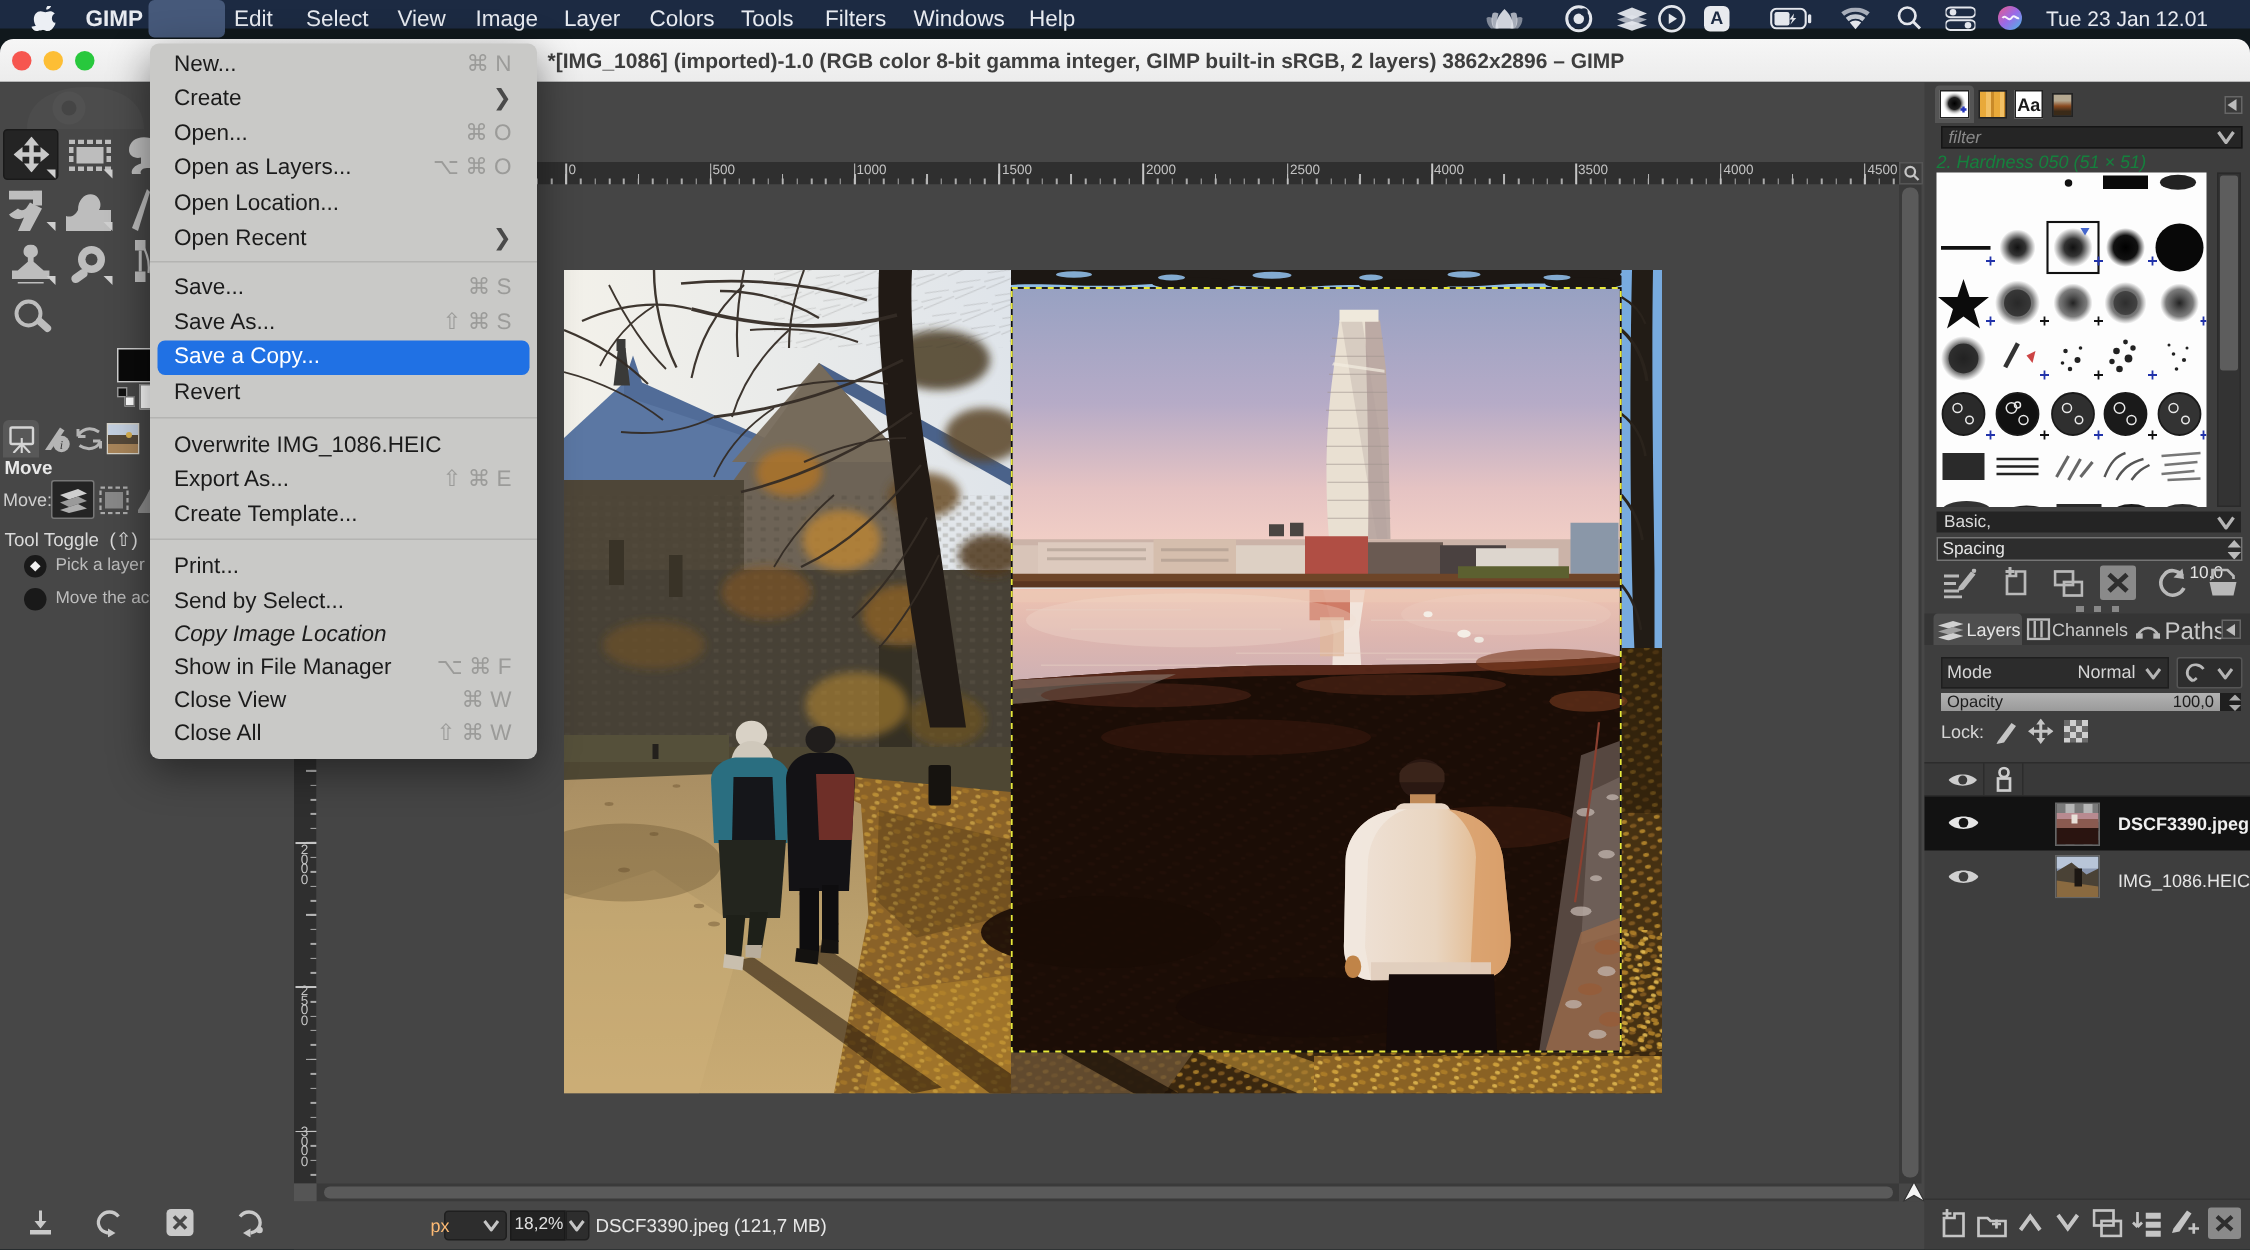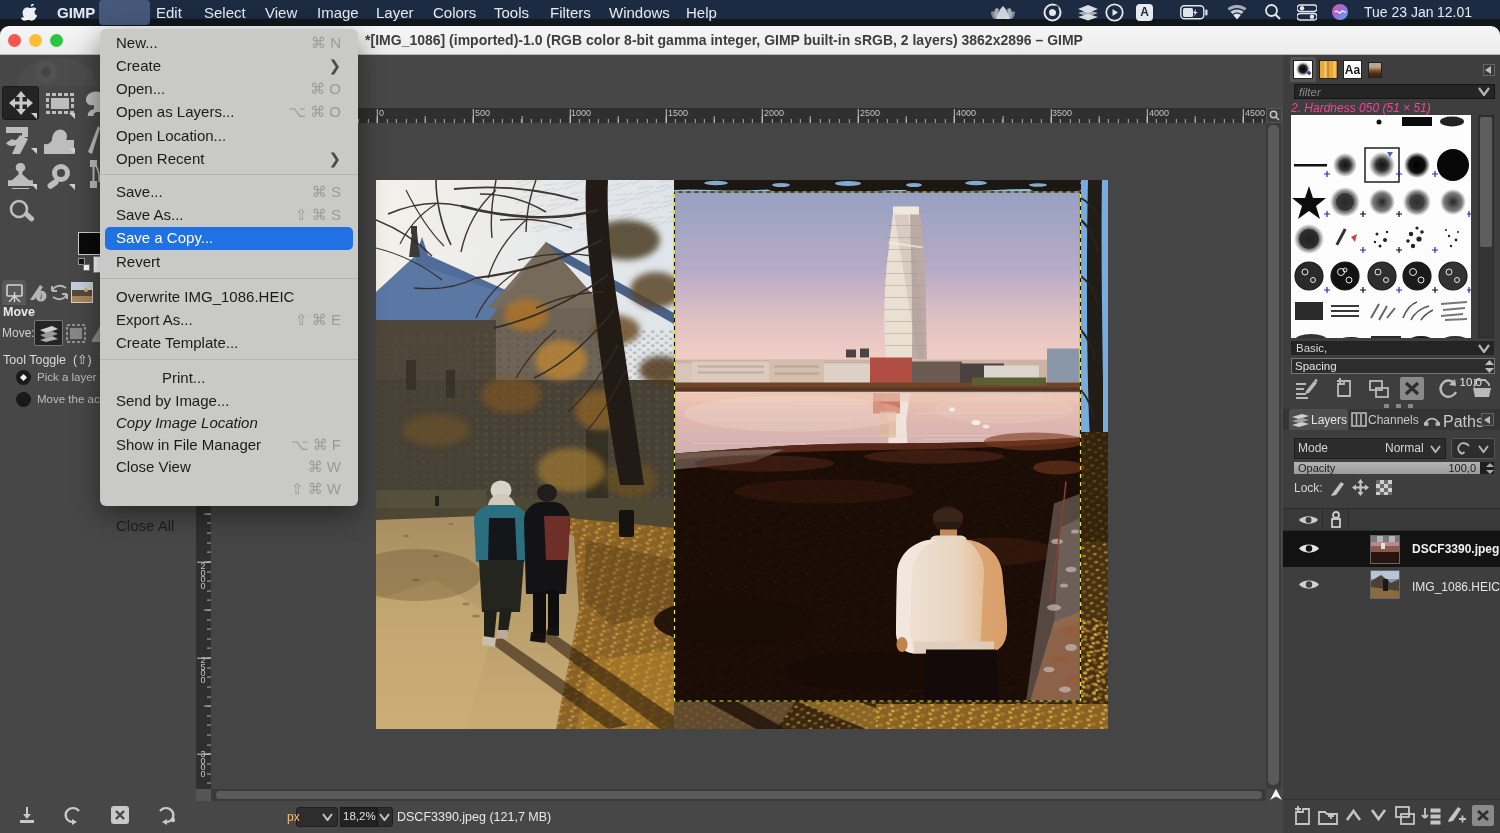--- a/index.html
+++ b/index.html
@@ -673,21 +673,21 @@
 <div class="abs" style="left:1319px;top:60px;width:19px;height:19px;background:repeating-linear-gradient(90deg,#e8a93a 0 4px,#f2c064 4px 7px,#c98a28 7px 9px);border:1px solid #222;"></div>
 <div class="abs" style="left:1343px;top:60px;width:19px;height:19px;background:#fff;border:1px solid #222;color:#1a1a1a;font-size:12px;font-weight:bold;text-align:center;line-height:18px;">Aa</div>
 <div class="abs" style="left:1368px;top:62px;width:14px;height:16px;background:linear-gradient(#b5a890 30%,#8a4a20 55%,#3a2a18 80%);border:1px solid #222;"></div>
 <div class="abs" style="left:1483px;top:64px;width:12px;height:12px;background:#3a3a3a;border:1px solid #666;"></div>
 <div class="abs" style="left:1485px;top:66px;width:0;height:0;border-top:4px solid transparent;border-bottom:4px solid transparent;border-right:6px solid #bbb;"></div>
 
 <div class="abs" style="left:1294px;top:84px;width:201px;height:15px;background:#252525;border:1px solid #151515;color:#8a8a8a;font-style:italic;font-size:11.5px;line-height:14px;padding-left:4px;">filter</div>
 <svg class="abs" style="left:1478px;top:87px;" width="12" height="9" viewBox="0 0 12 9">
       <path d="M1,1 L6,8 L11,1" stroke="#b5b5b5" stroke-width="2.2" fill="none"></path>
     </svg>
-<div class="abs" style="left:1291px;top:101px;width:200px;height:13px;color:#ec4899;font-style:italic;font-size:12px;">2. Hardness 050 (51 × 51)</div>
+<div class="abs" style="left:1291px;top:101px;width:200px;height:13px;color:#15803d;font-style:italic;font-size:12px;">2. Hardness 050 (51 × 51)</div>
 
 <div class="abs" style="left:1291px;top:115px;width:180px;height:223px;background:#fdfdfd;"></div>
 <svg class="abs" style="left:1291px;top:115px;" width="180" height="223" viewBox="0 0 180 223">
   <defs>
     <radialGradient id="soft1">
           <stop offset="0" stop-color="#111"></stop>
           <stop offset="0.45" stop-color="#333"></stop>
           <stop offset="1" stop-color="#333" stop-opacity="0"></stop>
         </radialGradient>
     <radialGradient id="soft2">
@@ -1008,24 +1008,24 @@
       <div class="fsc" style="top:174px;">⇧ ⌘ S</div>
   <div id="fmhl"></div>
   <div class="fm" style="top:197px;color:#fff;z-index:3;">Save a Copy...</div>
   <div class="fm" style="top:221px;">Revert</div>
   <div class="fsep" style="top:249px;"></div>
   <div class="fm" style="top:256px;">Overwrite IMG_1086.HEIC</div>
   <div class="fm" style="top:279px;">Export As...</div>     
       <div class="fsc" style="top:279px;">⇧ ⌘ E</div>
   <div class="fm" style="top:302px;">Create Template...</div>
   <div class="fsep" style="top:330px;"></div>
-  <div class="fm" style="top:337px;margin-left:46px;">Print...</div>
-  <div class="fm" style="top:360px;">Send by Image...</div>
+  <div class="fm" style="top:337px;">Print...</div>
+  <div class="fm" style="top:360px;">Send by Select...</div>
   <div class="fm" style="top:382px;font-style:italic;">Copy Image Location</div>
   <div class="fm" style="top:404px;">Show in File Manager</div>
       <div class="fsc" style="top:404px;">⌥ ⌘ F</div>
   <div class="fm" style="top:426px;">Close View</div>       
       <div class="fsc" style="top:426px;">⌘ W</div>
-  <div class="fm" style="top:448px;margin-top:37px;">Close All</div>        
+  <div class="fm" style="top:448px;">Close All</div>        
       <div class="fsc" style="top:448px;">⇧ ⌘ W</div>
 </div>
 
 </div>
 
 </body></html>

